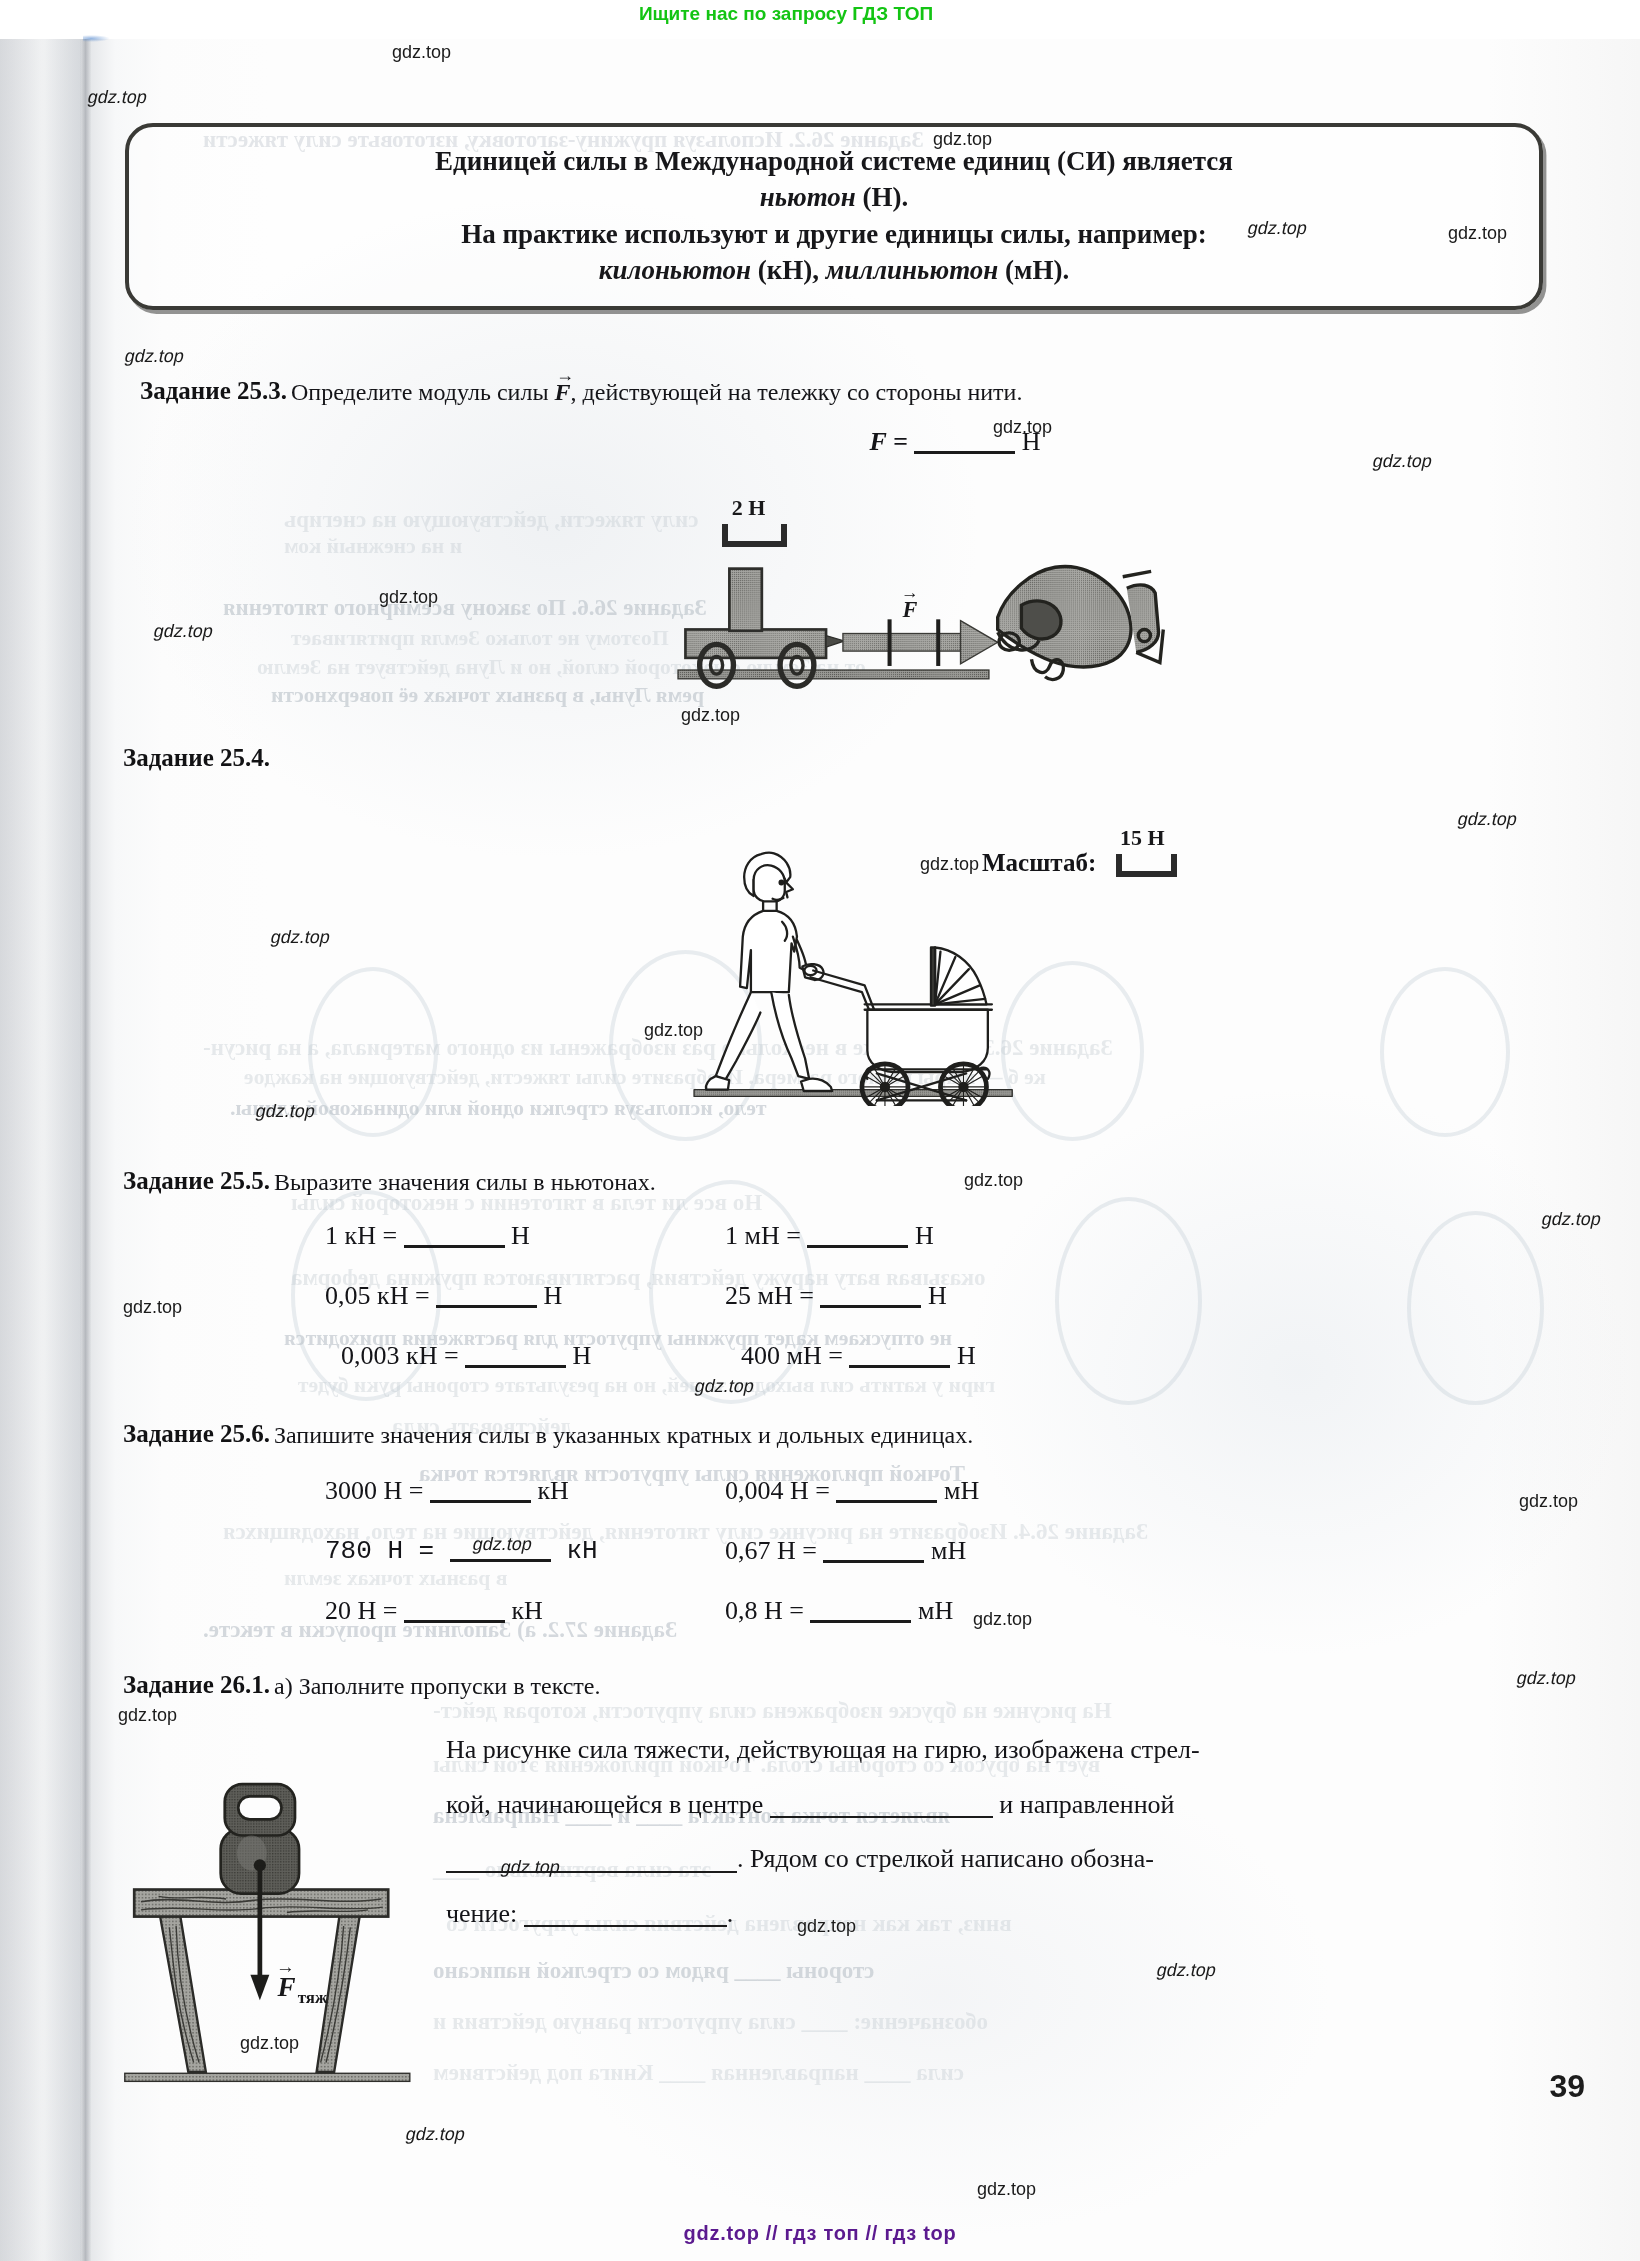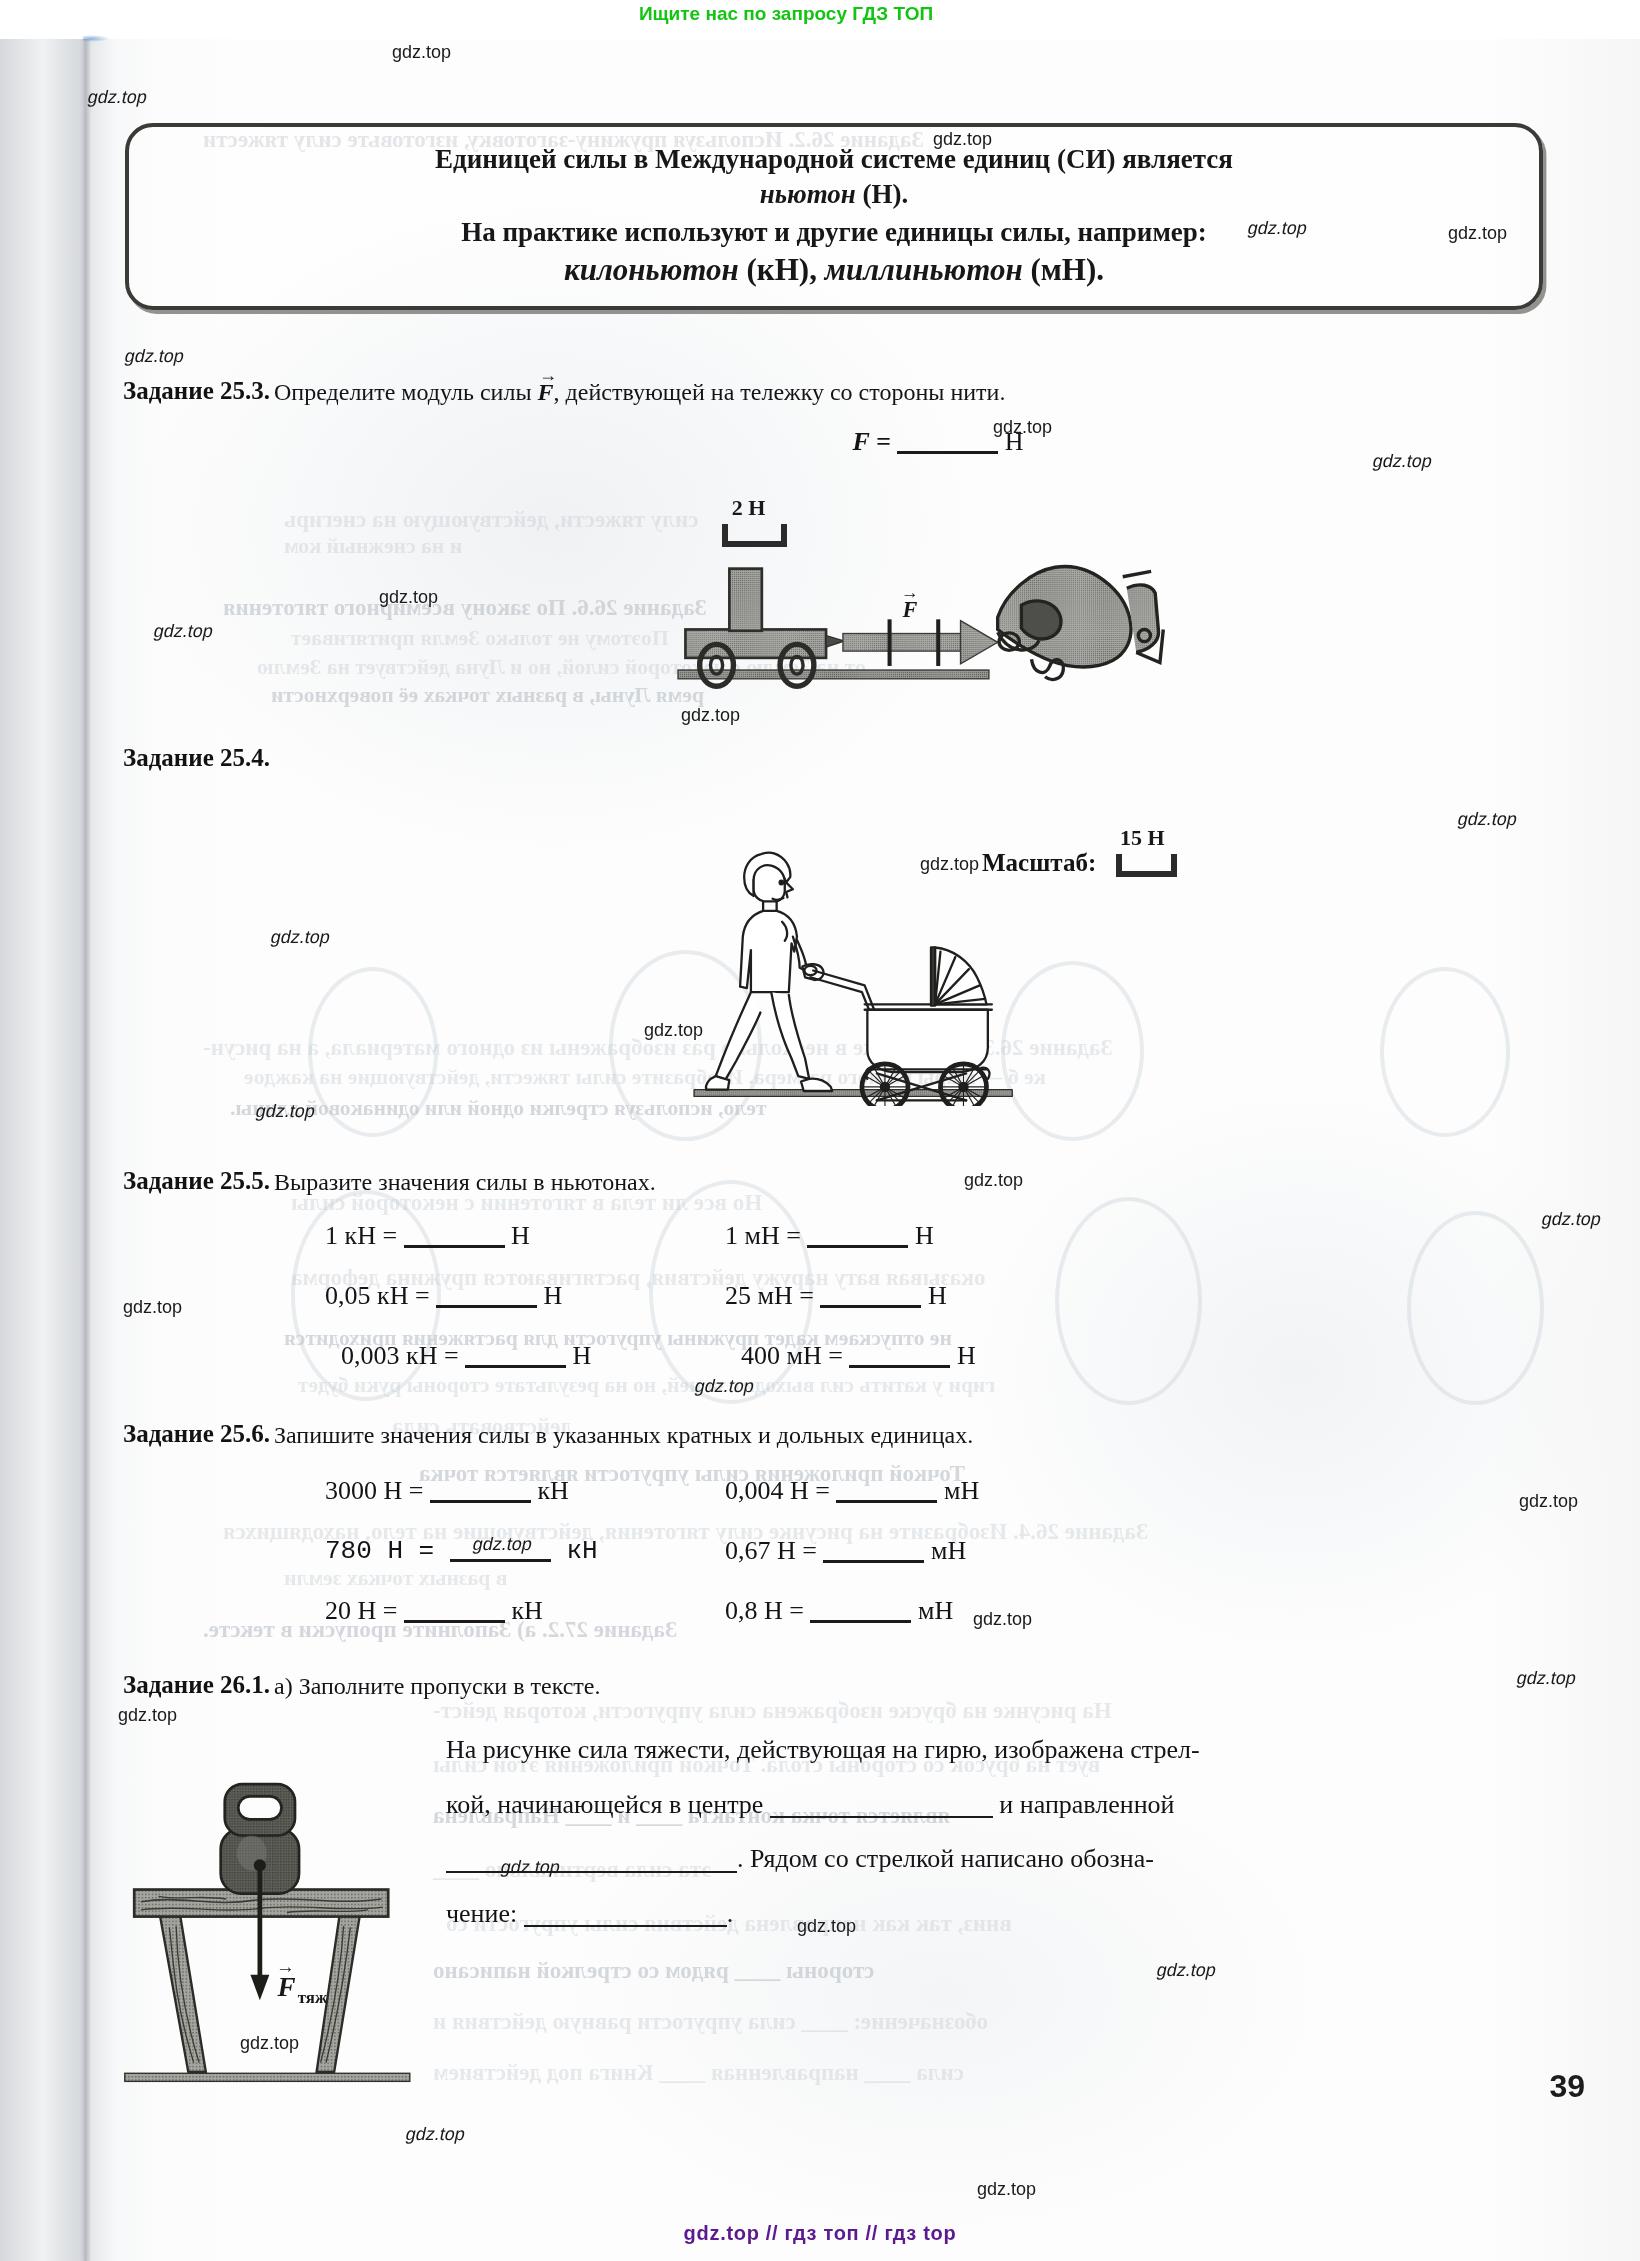--- a/index.html
+++ b/index.html
@@ -71,21 +71,21 @@
     border:4.7px solid #3a3a36;border-radius:28px;
     box-shadow:3.4px 4px 0 rgba(60,60,58,.55);
     background:rgba(255,255,255,.35);
     display:flex;flex-direction:column;align-items:center;justify-content:center;
     text-align:center;
   }
   .def-l1{font-size:27px;font-weight:bold;color:#17171a;line-height:1.30;}
   .def-l2{font-size:27px;font-weight:bold;color:#17171a;line-height:1.30;}
   .def-l2 i{font-style:italic;}
   .def-l3{font-size:27px;font-weight:bold;color:#17171a;line-height:1.32;margin-top:2.7px;}
-  .def-l4{font-size:31px;font-weight:bold;color:#17171a;line-height:1.32;}
+  .def-l4{font-size:27px;font-weight:bold;color:#17171a;line-height:1.32;}
   .def-l4 i{font-style:italic;}
 
   .task{position:absolute;}
   .task-label{
     font-size:25px;font-weight:bold;color:#121214;white-space:nowrap;
     font-family:"Liberation Serif",serif;
   }
   .task-text{font-size:24px;color:#141418;line-height:1.30;}
   .task-row{display:flex;align-items:flex-start;}
   .task-body{margin-left:4px;}
@@ -176,21 +176,21 @@
     <div class="def-l1">Единицей силы в Международной системе единиц (СИ) является</div>
     <div class="def-l2">
       <i>ньютон</i><span> (Н).</span>
     </div>
     <div class="def-l3">На практике используют и другие единицы силы, например:</div>
     <div class="def-l4">
       <i>килоньютон</i><span> (кН), </span><i>миллиньютон</i><span> (мН).</span>
     </div>
   </div>
 
-  <div class="task" style="left:123px;top:377px;width:1414px;">
+  <div class="task" style="left:140px;top:377px;width:1414px;">
     <div class="task-row">
       <span class="task-label">Задание 25.3.</span>
       <span class="task-text task-body">
         <span>Определите модуль силы </span><span style="display:inline-block;position:relative;font-style:italic;font-weight:bold;"><span style="position:absolute;left:1.4px;top:-13px;font-size:18px;font-style:normal;font-weight:normal;">→</span><span>F</span></span><span>, действующей на тележку со стороны нити.</span>
       </span>
     </div>
     <div class="center-line" style="margin-top:19px;padding-left:216px;">
       <span style="font-style:italic;font-weight:bold;">F = </span><span class="blank blank-md"></span>&nbsp;<span>Н</span>
     </div>
   </div>

